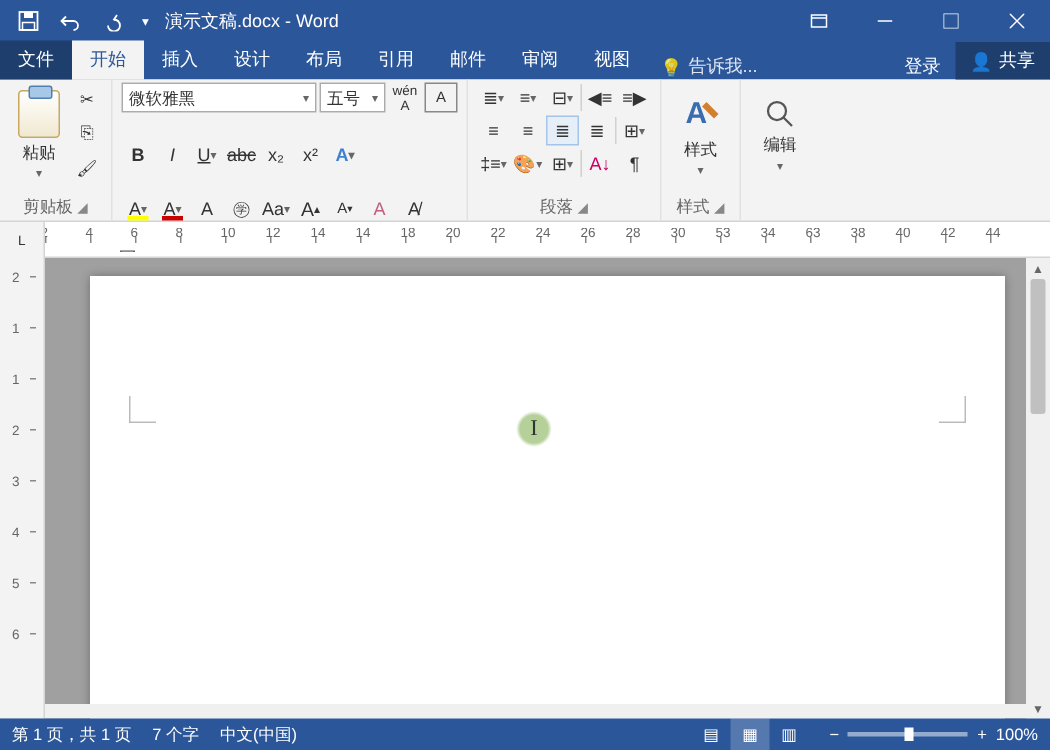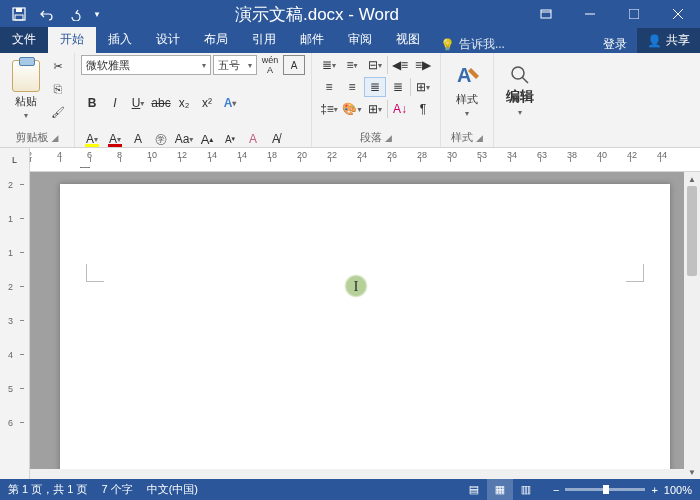--- a/index.html
+++ b/index.html
@@ -1,20 +1,20 @@
 <!DOCTYPE html>
 <html><head>
 <meta charset="utf-8">
 <style>
 * { margin:0; padding:0; box-sizing:border-box; font-family:"Microsoft YaHei","微软雅黑",sans-serif; }
 body { width:700px; height:500px; background:#fff; overflow:hidden; font-size:12px; color:#333; }
 .titlebar { height:28px; background:#2b579a; display:flex; align-items:center; color:#fff; }
 .qat { display:flex; align-items:center; padding:0 6px; gap:2px; }
 .qat-btn { width:26px; height:24px; display:flex; align-items:center; justify-content:center; cursor:pointer; }
-.title-text { flex:1; text-align:center; font-size:17px; }
+.title-text { flex:1; text-align:left; font-size:12px; }
 .winctrl { display:flex; }
 .winctrl div { width:44px; height:28px; display:flex; align-items:center; justify-content:center; cursor:pointer; }
 .menubar { height:25px; background:#2b579a; display:flex; align-items:flex-end; color:#fff; }
 .tab { padding:4px 12px 5px; font-size:12px; cursor:pointer; }
 .tab.file { background:#1e3e6e; }
 .tab.active { background:#f3f3f3; color:#2b579a; }
 .tellme { display:flex; align-items:center; padding:0 8px; gap:4px; opacity:.85; }
 .spacer { flex:1; }
 .login { padding:0 10px; cursor:pointer; }
 .share { background:#1e3e6e; padding:4px 10px; display:flex; align-items:center; gap:4px; cursor:pointer; height:25px; }
@@ -267,21 +267,21 @@
       </div>
   </div>
 
   <div class="group" style="border-right:none;">
     <div class="group-body">
       <div class="styles-col">
         <svg width="22" height="22">
             <circle cx="9" cy="9" r="6" fill="none" stroke="#555" stroke-width="1.5"></circle>
             <line x1="13" y1="13" x2="19" y2="19" stroke="#555" stroke-width="1.5"></line>
           </svg>
-        <span style="font-size:14px;font-weight:bold;">编辑</span>
+        <span style="font-size:11px;">编辑</span>
         <span class="dd">▾</span>
       </div>
     </div>
     <div class="group-label"></div>
   </div>
 </div>
 
 <div class="ruler-area">
   <div class="corner">L</div>
   <div class="hruler">

